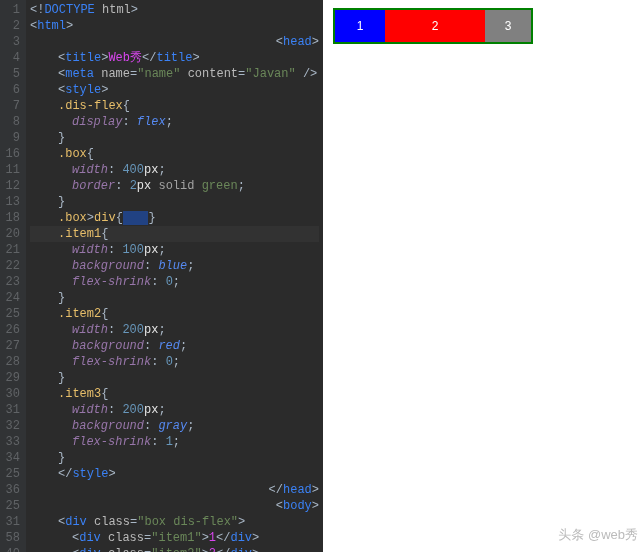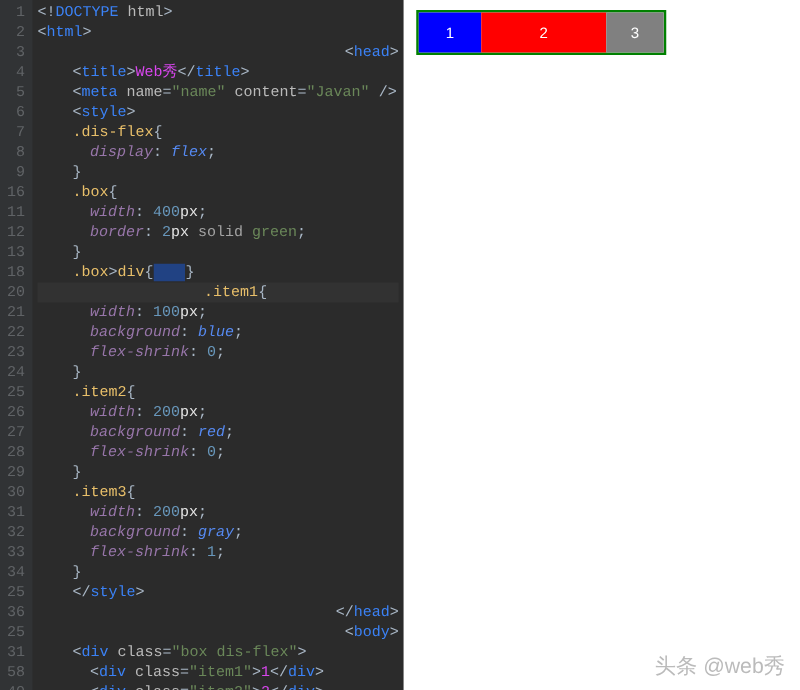--- a/index.html
+++ b/index.html
@@ -31,21 +31,21 @@
     min-width: 26px;
   }
   .gutter div { height: 16px; line-height: 16px; }
   .code {
     flex: 1;
     padding: 2px 4px 2px 4px;
     white-space: pre;
     position: relative;
   }
   .line { height: 16px; line-height: 16px; }
-  .line.cur { background: #323232; text-align: center; }
+  .line.cur { background: #323232; }
   .line.cur::after{
     content:"";position:absolute;left:0;right:0;height:16px;pointer-events:none;
   }
   .i1 { padding-left: 14px; text-align: right; }
   .i2 { padding-left: 28px; }
   .i3 { padding-left: 42px; }
   
   .tag   { color: #3b82f6; }
   .attr  { color: #bababa; }
   .str   { color: #6a8759; }
@@ -81,25 +81,25 @@
     align-items: center;
     justify-content: center;
     height: 32px;
   }
   .pitem1 { width: 50px;  background: blue; flex-shrink: 0; }
   .pitem2 { width: 100px; background: red;  flex-shrink: 0; }
   .pitem3 { width: 100px; background: gray; flex-shrink: 1; }
 
   .watermark {
     position: absolute;
-    right: 12px;
+    right: 2px;
     bottom: 8px;
     color: #bbb;
     font-family: Arial, sans-serif;
-    font-size: 17px;
+    font-size: 13px;
   }
 </style>
 </head>
 <body>
 
 <div class="editor">
   <div class="gutter" id="gutter">
       <div>1</div>
       <div>2</div>
       <div>3</div>

